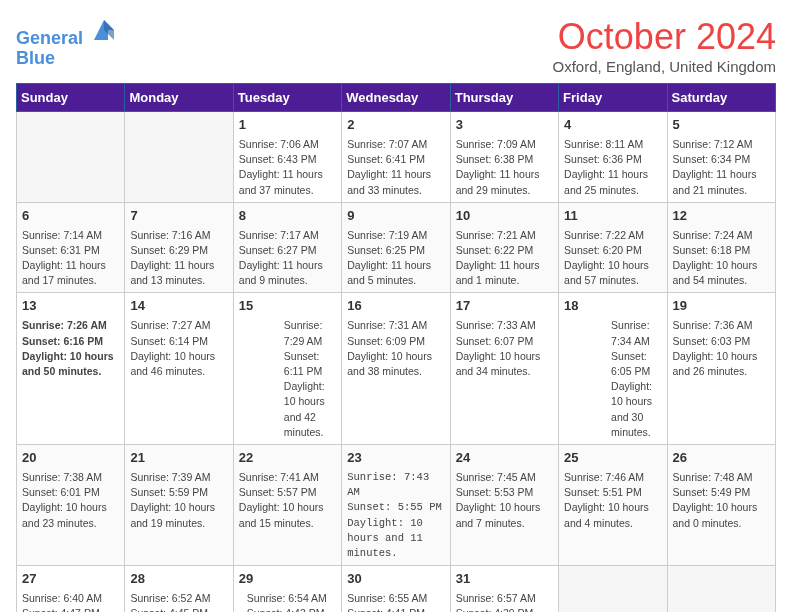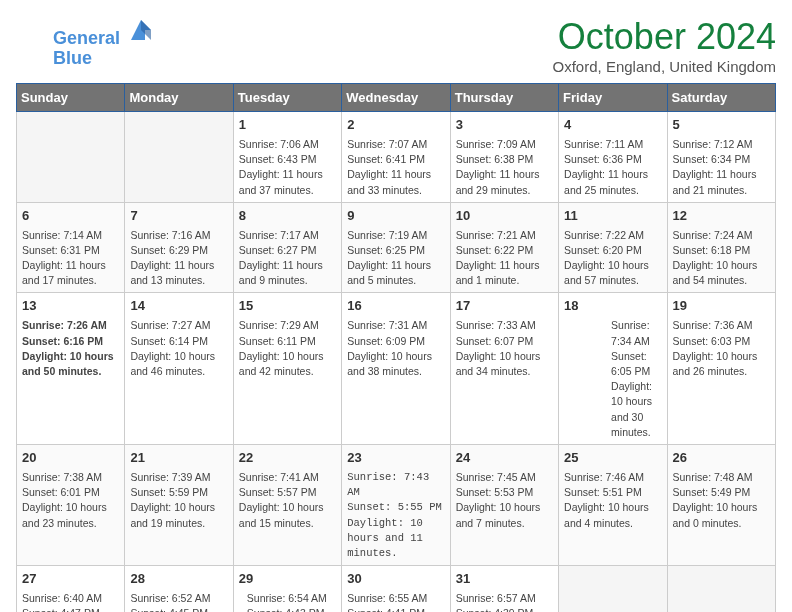--- a/index.html
+++ b/index.html
@@ -8,21 +8,20 @@
       background: #fff;
       width: 792px;
       min-height: 612px;
       padding: 16px;
     }
     .header {
       display: flex;
       align-items: flex-start;
       justify-content: space-between;
       margin-bottom: 8px;
-      margin-left: 37px;
     }
     .logo {
       display: flex;
       align-items: center;
       gap: 0;
     }
     .logo-text {
       font-size: 18px;
       font-weight: bold;
       color: #333;
@@ -34,34 +33,34 @@
     .logo-icon {
       width: 28px;
       height: 28px;
       margin-left: 2px;
     }
     .title-section {
       text-align: right;
     }
     .month-title {
       font-size: 36px;
-      color: #15803d;
+      color: #ef4444;
       font-weight: normal;
     }
     .location {
       font-size: 15px;
       color: #555;
     }
     table {
       width: 100%;
       border-collapse: collapse;
       font-size: 11px;
     }
     thead tr th {
-      background: #737373;
+      background: #4c1d95;
       color: #fff;
       padding: 6px 4px;
       text-align: left;
       font-size: 13px;
       font-weight: bold;
       border: 1px solid #2a5f9e;
     }
     tbody tr td {
       border: 1px solid #ccc;
       vertical-align: top;
@@ -143,21 +142,21 @@
 Daylight: 11 hours and 33 minutes.</div>
         </td>
         <td>
           <span class="day-number">3</span>
           <div class="day-info" style="white-space: pre-line;">Sunrise: 7:09 AM
 Sunset: 6:38 PM
 Daylight: 11 hours and 29 minutes.</div>
         </td>
         <td>
           <span class="day-number">4</span>
-          <div class="day-info" style="white-space: pre-line;">Sunrise: 7:11 AM
+          <div class="day-info" style="white-space: pre-line;">Sunrise: 8:11 AM
 Sunset: 6:36 PM
 Daylight: 11 hours and 25 minutes.</div>
         </td>
         <td>
           <span class="day-number">5</span>
           <div class="day-info" style="white-space: pre-line;">Sunrise: 7:12 AM
 Sunset: 6:34 PM
 Daylight: 11 hours and 21 minutes.</div>
         </td>
       </tr>
@@ -213,21 +212,21 @@
 Daylight: 10 hours and 50 minutes.</div>
         </td>
         <td>
           <span class="day-number">14</span>
           <div class="day-info" style="white-space: pre-line;">Sunrise: 7:27 AM
 Sunset: 6:14 PM
 Daylight: 10 hours and 46 minutes.</div>
         </td>
         <td>
           <span class="day-number">15</span>
-          <div class="day-info" style="white-space: pre-line;">Sunrise: 7:29 AM
+          <div class="day-info" style="white-space: pre-line; margin-left: 45px;">Sunrise: 7:29 AM
 Sunset: 6:11 PM
 Daylight: 10 hours and 42 minutes.</div>
         </td>
         <td>
           <span class="day-number">16</span>
           <div class="day-info" style="white-space: pre-line;">Sunrise: 7:31 AM
 Sunset: 6:09 PM
 Daylight: 10 hours and 38 minutes.</div>
         </td>
         <td>

